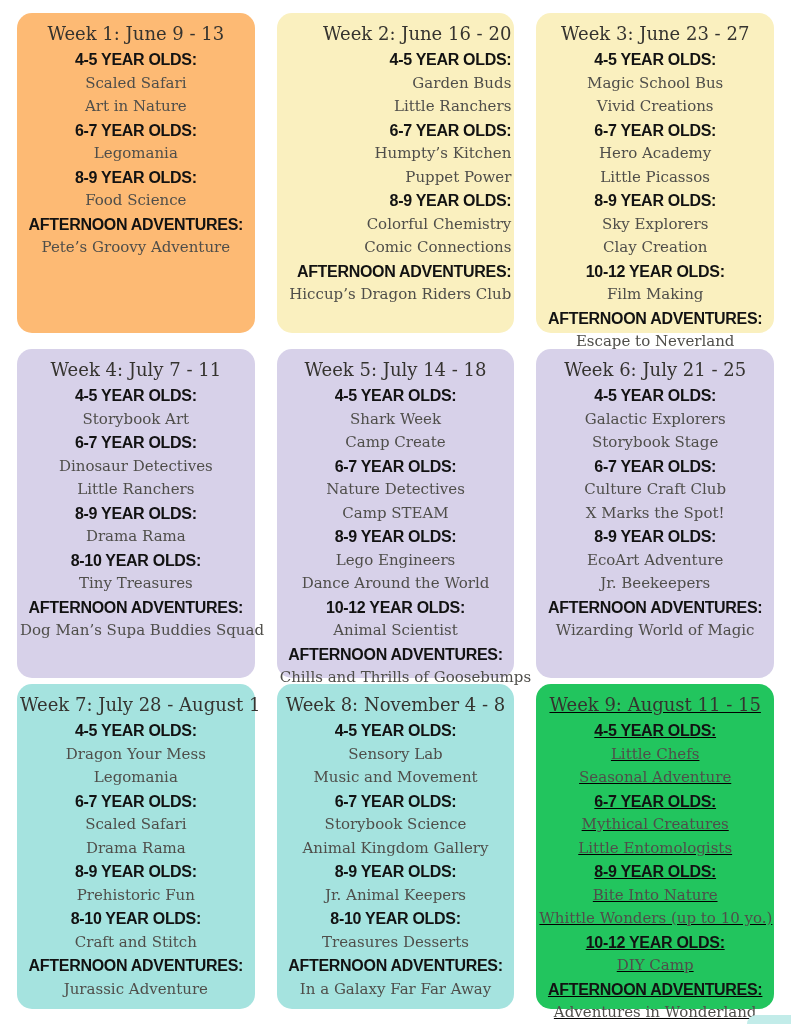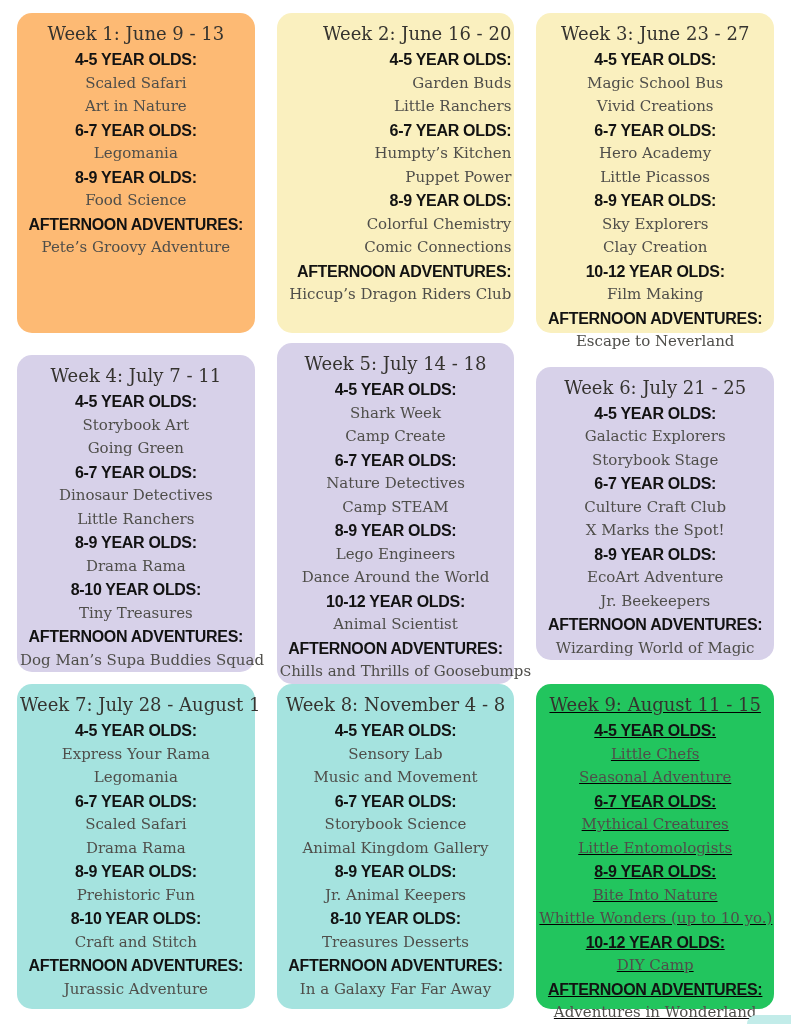--- a/index.html
+++ b/index.html
@@ -20,21 +20,21 @@
     left: 0;
     top: 0;
     width: 791px;
   }
   .row {
     display: flex;
     gap: 22px;
     margin: 0 17px;
   }
   .row-1 { margin-top: 13px; height: 320px; }
-  .row-2 { margin-top: 16px; height: 329px; align-items: center; }
+  .row-2 { margin-top: 16px; height: 329px; }
   .row-3 { margin-top: 6px;  height: 325px; }
   .card {
     flex: 1 1 0;
     min-width: 0;
     border-radius: 15px;
     text-align: center;
     box-sizing: border-box;
     padding: 6px 3px 0 3px;
   }
   .card-title {
@@ -117,21 +117,20 @@
           <div class="activity">Film Making</div>
           <div class="section-header">AFTERNOON ADVENTURES:</div>
           <div class="activity">Escape to Neverland</div>
         </div>
       </div>
       <div class="row row-2">
         <div class="card" style="background: rgb(215, 209, 233);">
           <div class="card-title">Week 4: July 7 - 11</div>
           <div class="section-header">4-5 YEAR OLDS:</div>
           <div class="activity">Storybook Art</div>
-          <div class="activity">Going Green</div>
           <div class="section-header">6-7 YEAR OLDS:</div>
           <div class="activity">Dinosaur Detectives</div>
           <div class="activity">Little Ranchers</div>
           <div class="section-header">8-9 YEAR OLDS:</div>
           <div class="activity">Drama Rama</div>
           <div class="section-header">8-10 YEAR OLDS:</div>
           <div class="activity">Tiny Treasures</div>
           <div class="section-header">AFTERNOON ADVENTURES:</div>
           <div class="activity">Dog Man’s Supa Buddies Squad</div>
         </div>
@@ -163,21 +162,21 @@
           <div class="activity">EcoArt Adventure</div>
           <div class="activity">Jr. Beekeepers</div>
           <div class="section-header">AFTERNOON ADVENTURES:</div>
           <div class="activity">Wizarding World of Magic</div>
         </div>
       </div>
       <div class="row row-3">
         <div class="card" style="background: rgb(165, 227, 223);">
           <div class="card-title">Week 7: July 28 - August 1</div>
           <div class="section-header">4-5 YEAR OLDS:</div>
-          <div class="activity">Express Your Rama</div>
+          <div class="activity">Dragon Your Mess</div>
           <div class="activity">Legomania</div>
           <div class="section-header">6-7 YEAR OLDS:</div>
           <div class="activity">Scaled Safari</div>
           <div class="activity">Drama Rama</div>
           <div class="section-header">8-9 YEAR OLDS:</div>
           <div class="activity">Prehistoric Fun</div>
           <div class="section-header">8-10 YEAR OLDS:</div>
           <div class="activity">Craft and Stitch</div>
           <div class="section-header">AFTERNOON ADVENTURES:</div>
           <div class="activity">Jurassic Adventure</div>

